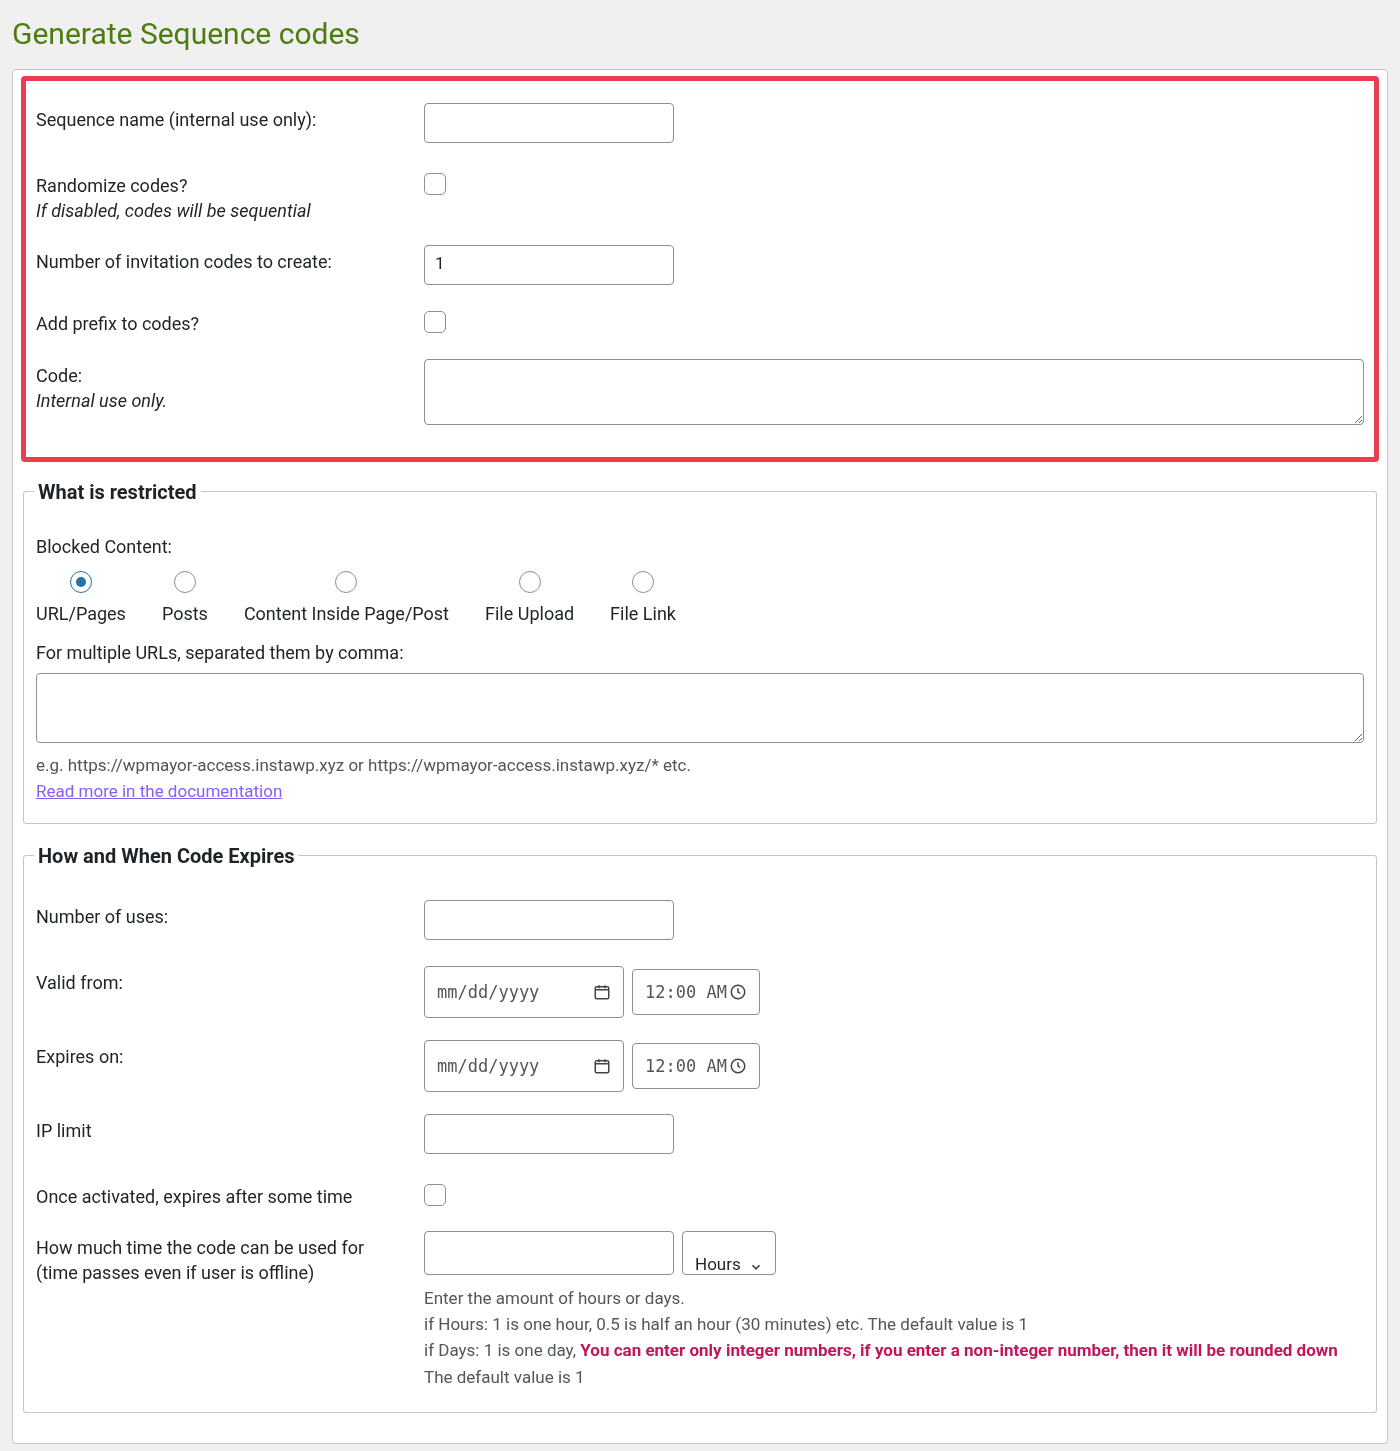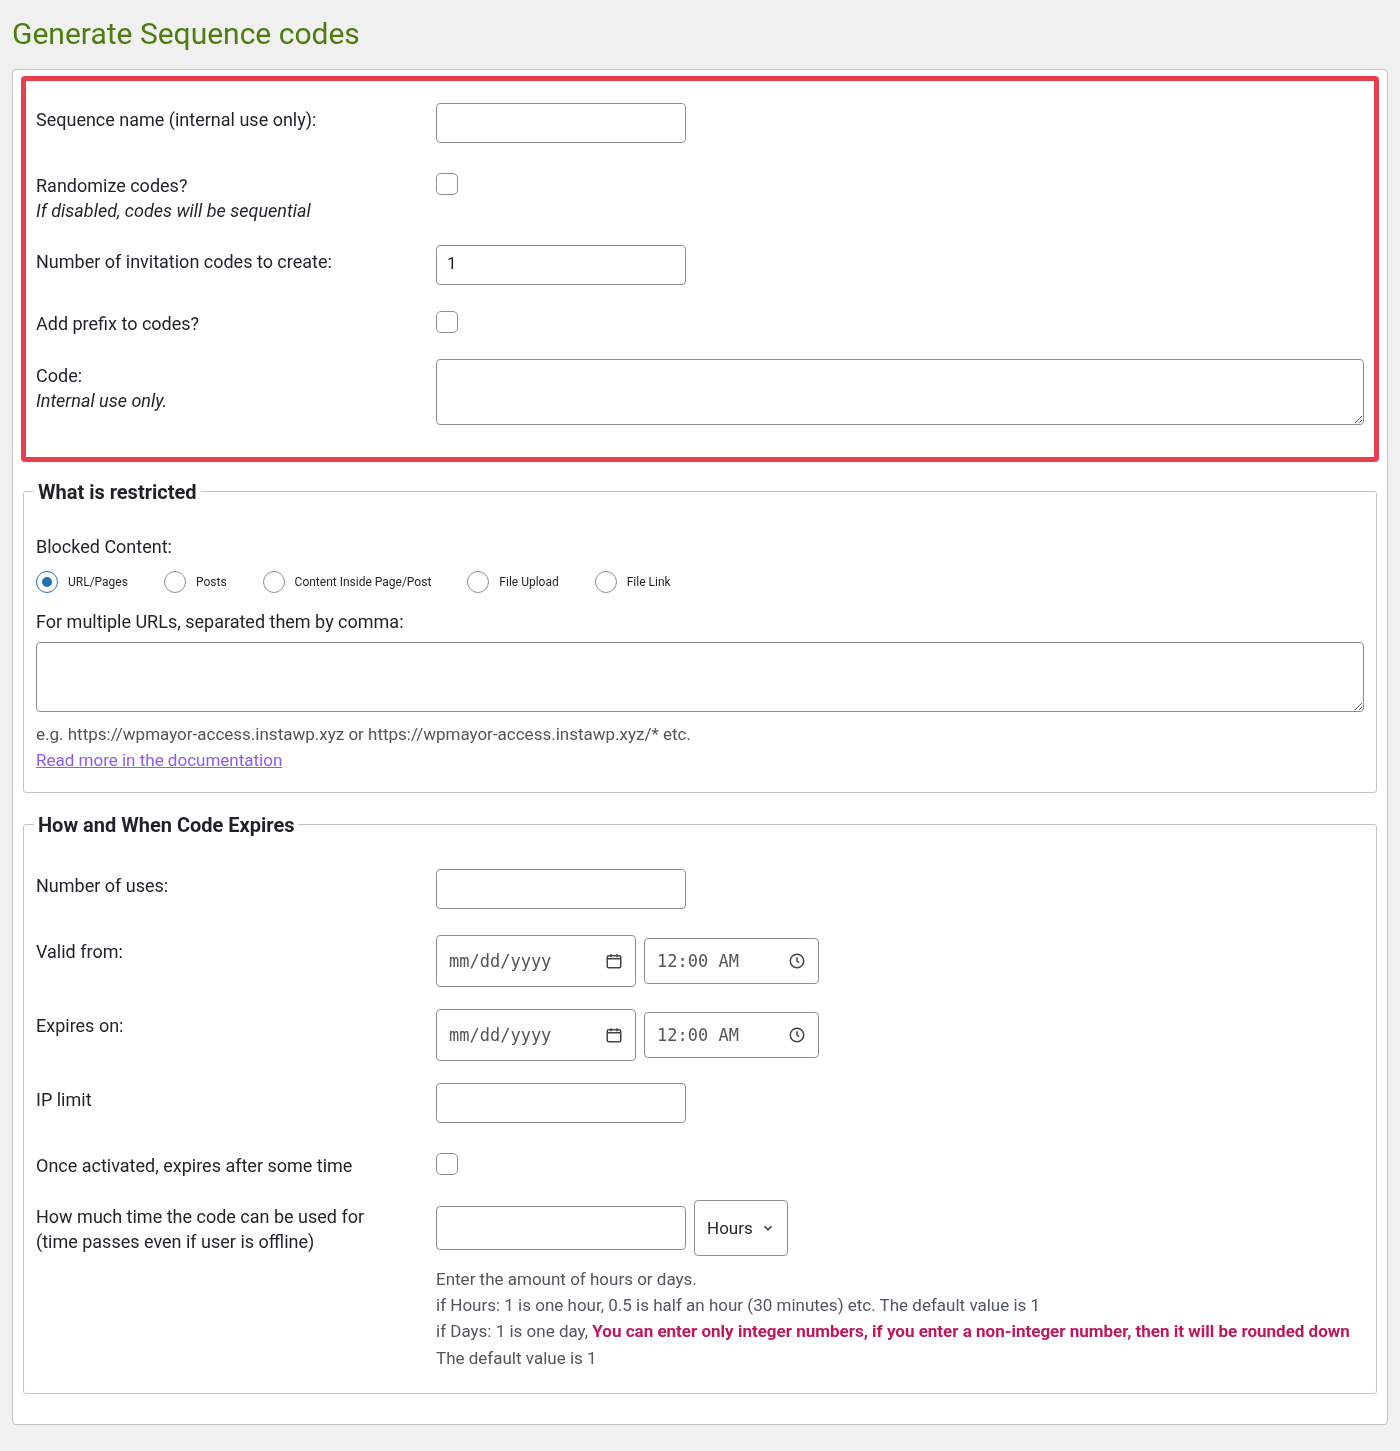--- a/index.html
+++ b/index.html
@@ -25,21 +25,21 @@
   }
   .highlight-box {
     border: 5px solid #e83e4d;
     border-radius: 4px;
     padding: 22px 10px 28px 10px;
     margin: 0 -2px 18px -2px;
   }
   .field-row {
     display: flex;
     align-items: flex-start;
-    gap: 20px;
+    gap: 8px;
     margin-bottom: 22px;
   }
   .field-row:last-child { margin-bottom: 0; }
   .field-label {
     width: 380px;
     flex: 0 0 380px;
     font-size: 18px;
     line-height: 1.4;
     padding-top: 4px;
   }
@@ -97,21 +97,22 @@
     display: flex;
     align-items: center;
     gap: 36px;
     flex-wrap: wrap;
     margin: 14px 0 18px 0;
   }
   .radio-item {
     display: inline-flex;
     align-items: center;
     gap: 10px;
-    font-size: 12px;
+    font-size: 18px;
+    flex-direction: column;
   }
   .radio-circle {
     width: 22px;
     height: 22px;
     border: 1.5px solid #8c8f94;
     border-radius: 50%;
     display: inline-flex;
     align-items: center;
     justify-content: center;
     background:#fff;
@@ -153,42 +154,42 @@
     display: inline-flex;
     align-items: center;
     justify-content: space-between;
     padding: 0 12px;
     font-size: 17px;
     color: #555;
     font-family: ui-monospace, SFMono-Regular, Menlo, monospace;
     vertical-align: middle;
   }
   .time-input {
-    width: 175px;
+    width: 128px;
     height: 46px;
     border: 1px solid #8c8f94;
     border-radius: 4px;
     background: #fff;
     display: inline-flex;
     align-items: center;
     justify-content: space-between;
     padding: 0 12px;
     font-size: 17px;
     color: #555;
     font-family: ui-monospace, SFMono-Regular, Menlo, monospace;
     margin-left: 8px;
     vertical-align: middle;
   }
   .select-box {
-    height: 56px;
-    border: 1px solid #8c8f94;
-    border-radius: 4px;
-    background: #fff;
-    display: inline-flex;
-    align-items: center;
+    height: 44px;
+    border: 1px solid #8c8f94;
+    border-radius: 4px;
+    background: #fff;
+    display: inline-flex;
+    align-items: flex-end;
     padding: 0 10px 0 12px;
     font-size: 17px;
     margin-left: 8px;
     gap: 6px;
     vertical-align: middle;
   }
   .icon-svg { width: 18px; height: 18px; flex: 0 0 18px; }
   .desc-block {
     font-size: 17px;
     color: #50575e;

